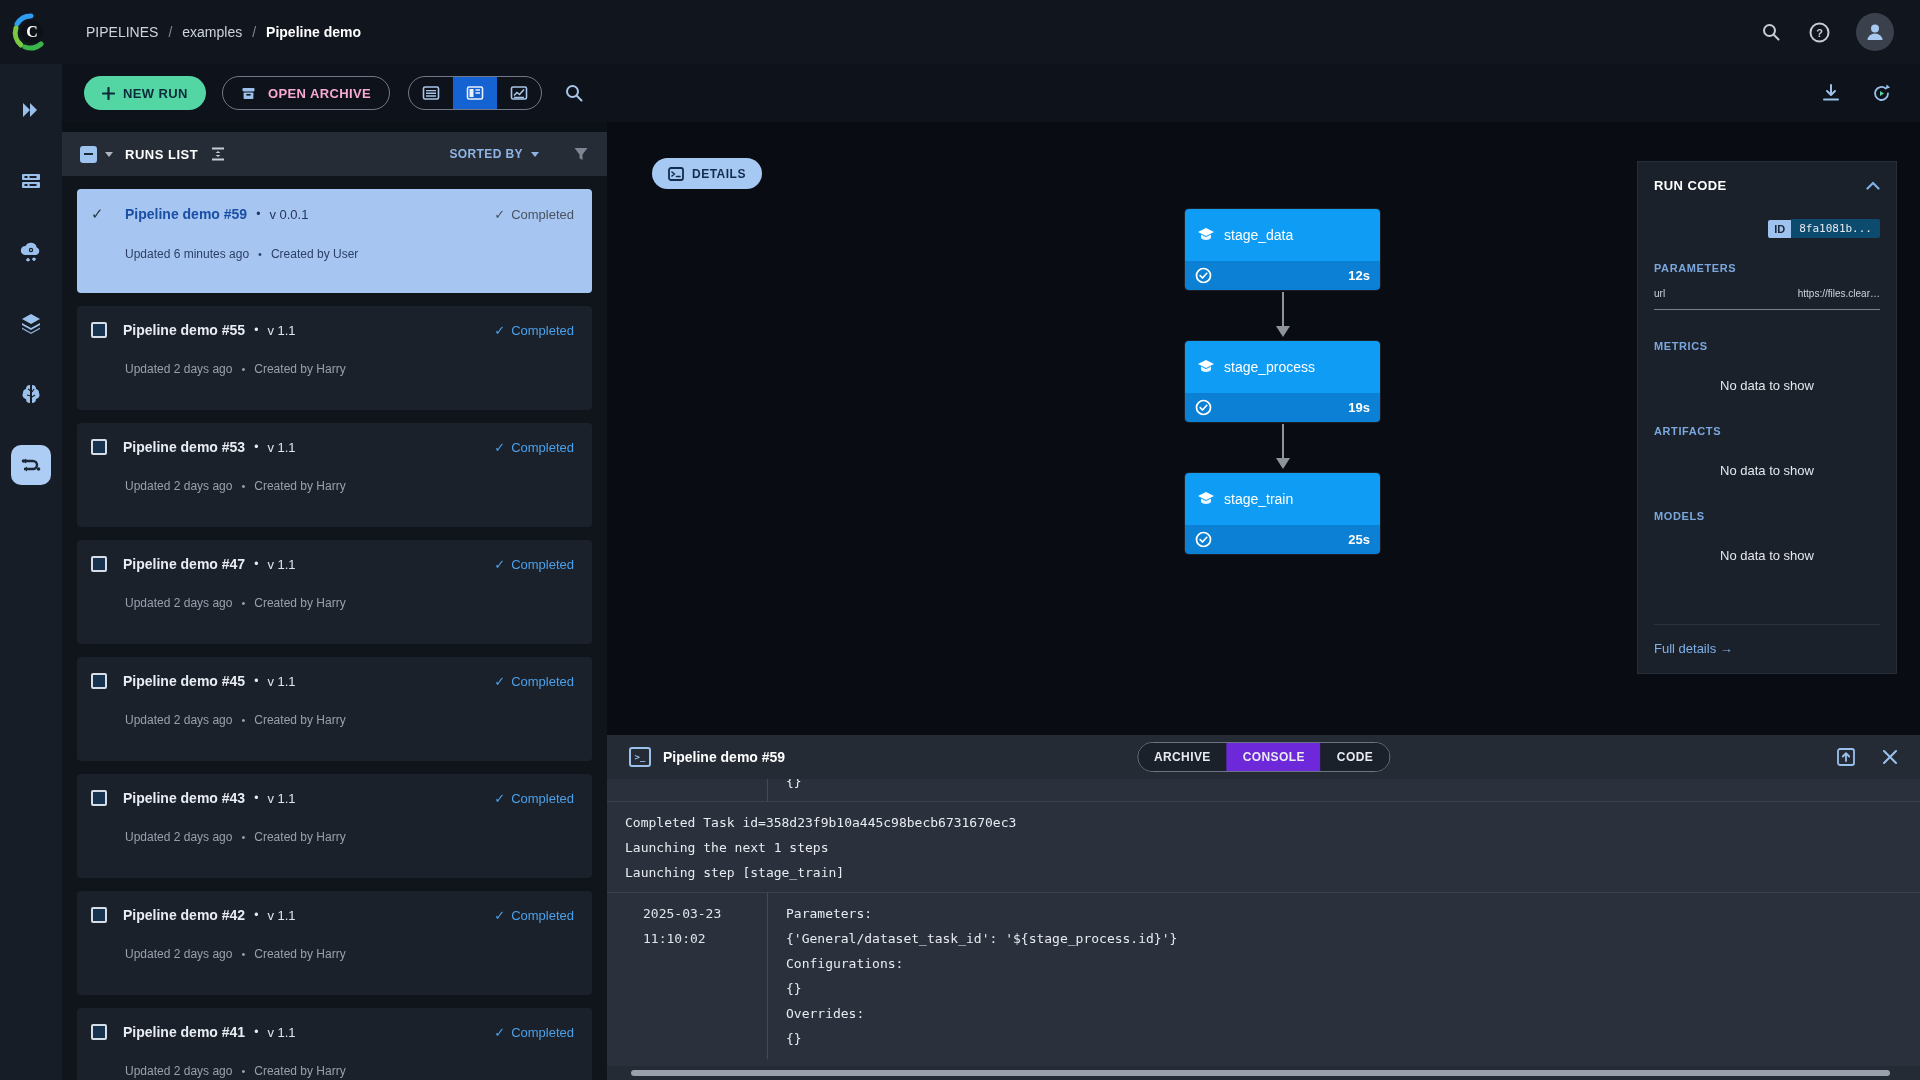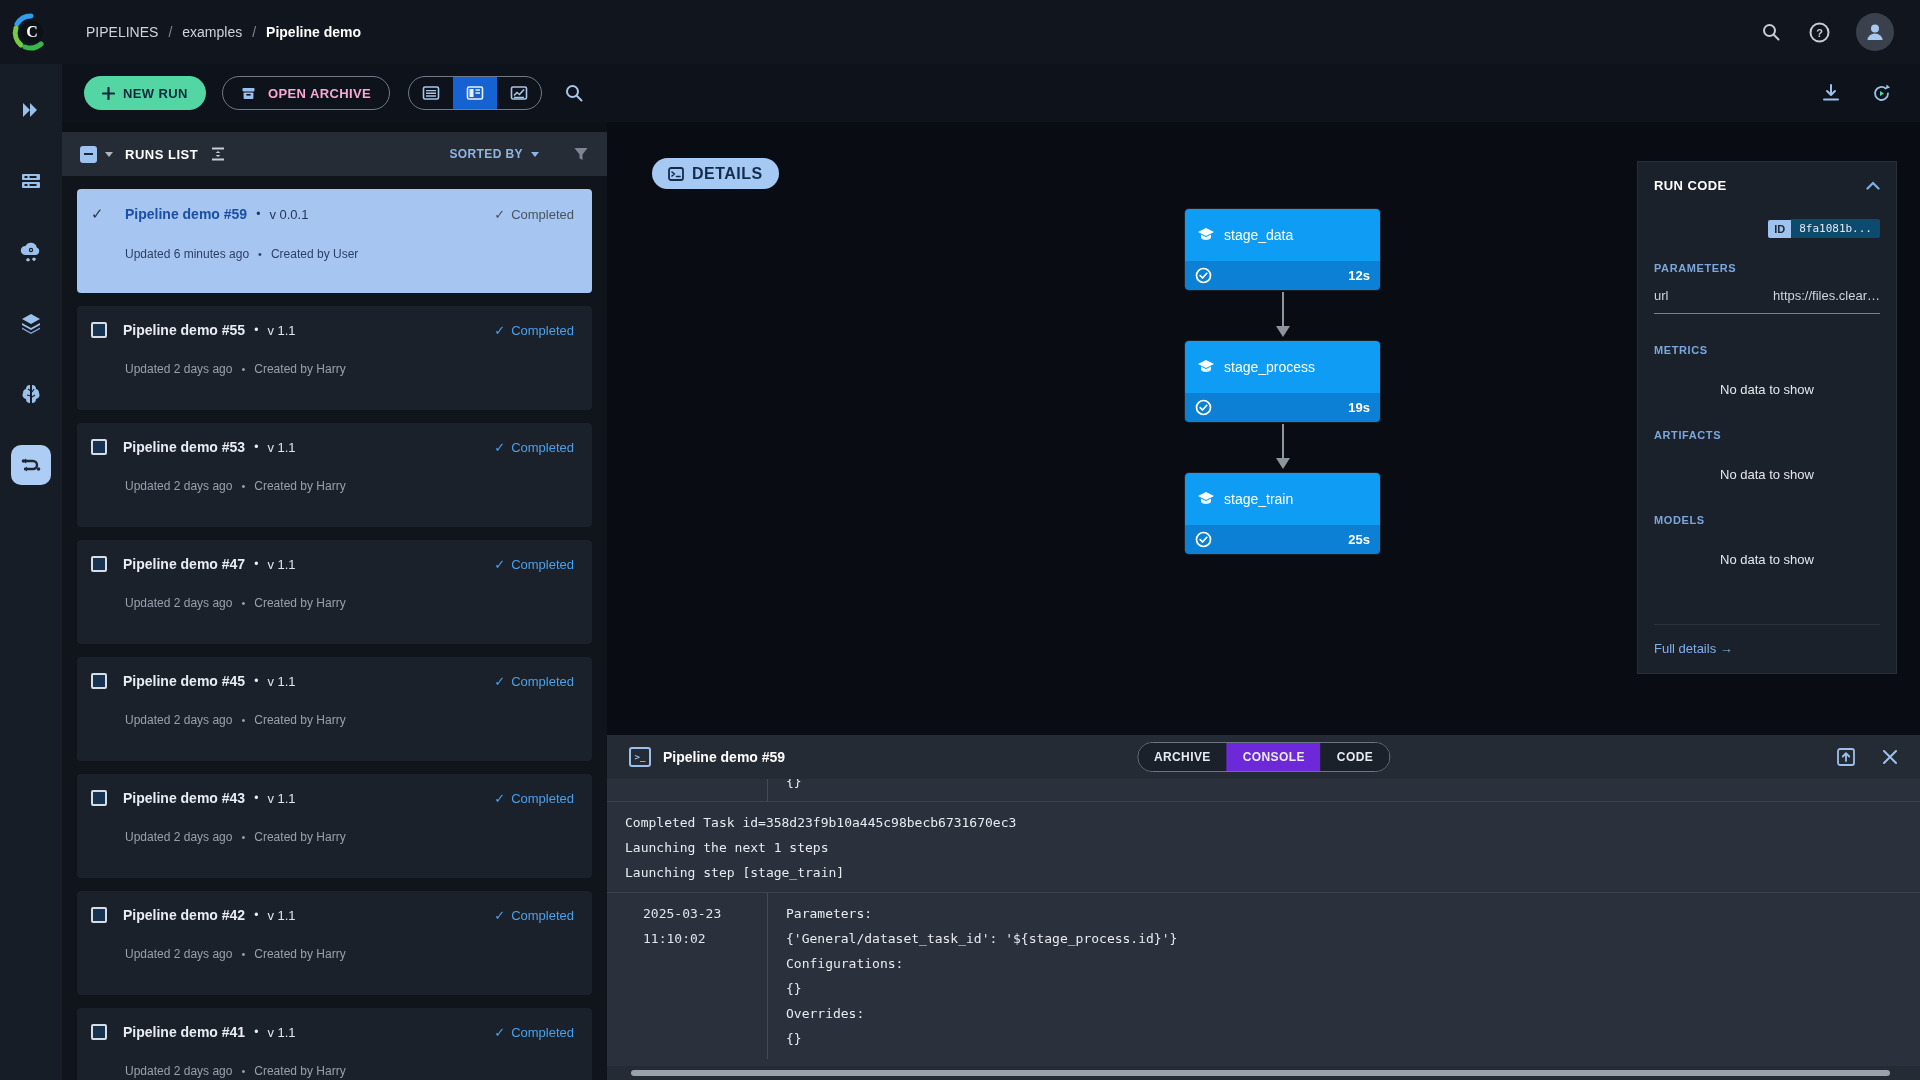--- a/index.html
+++ b/index.html
@@ -63,42 +63,42 @@
   .rc-row2 .meta-dot { margin:0 9px; font-size:11px; }
   .run-card.selected { background:#a6c6f1; }
   .run-card.selected .rc-check { display:block; }
   .run-card.selected .rc-name { color:#1a4fa4; }
   .run-card.selected .rc-dot, .run-card.selected .rc-version { color:#24355b; }
   .run-card.selected .rc-status { color:#4a5260; }
   .run-card.selected .rc-row2 { color:#2c3f66; }
 
   
   .graph-col { flex:1; background:#090d13; position:relative; min-width:0; }
-  .btn-details { position:absolute; top:36px; left:45px; height:31px; background:#a6c9f3; border:none; border-radius:16px; display:flex; align-items:center; gap:8px; padding:0 16px; font-family:inherit; font-size:16px; font-weight:bold; color:#132c4e; letter-spacing:.5px; cursor:pointer; }
+  .btn-details { position:absolute; top:36px; left:45px; height:31px; background:#a6c9f3; border:none; border-radius:16px; display:flex; align-items:center; gap:8px; padding:0 16px; font-family:inherit; font-size:12px; font-weight:bold; color:#132c4e; letter-spacing:.5px; cursor:pointer; }
   .dag { position:absolute; left:578px; top:87px; width:195px; display:flex; flex-direction:column; align-items:center; }
   .node { width:195px; border-radius:4px; overflow:hidden; cursor:pointer; box-shadow:0 0 0 1px rgba(255,255,255,.08); }
   .node-top { height:52px; background:#0e9cf4; display:flex; align-items:center; gap:9px; padding:0 12px; }
   .node-label { color:#ffffff; font-size:14px; }
   .node-foot { height:29px; background:#0b80d5; display:flex; align-items:center; padding:0 10px; }
   .node-dur { margin-left:auto; color:#ffffff; font-size:13px; font-weight:bold; }
   .dag-arrow { height:51px; width:20px; position:relative; }
   .dag-arrow::before { content:""; position:absolute; left:9px; top:2px; width:2px; height:36px; background:#8d949b; }
   .dag-arrow::after { content:""; position:absolute; left:3px; top:36px; border-left:7px solid transparent; border-right:7px solid transparent; border-top:11px solid #8d949b; }
 
   
   .run-info { position:absolute; top:39px; right:23px; width:260px; height:513px; background:#1b212b; border:1px solid #272e38; padding:0 16px; display:flex; flex-direction:column; }
   .ri-head { display:flex; align-items:center; padding-top:16px; }
   .ri-title { font-size:13px; font-weight:bold; color:#ffffff; letter-spacing:.4px; }
   .ri-chevron { margin-left:auto; color:#7fb0e8; cursor:pointer; display:flex; }
   .ri-id-row { margin-top:26px; display:flex; justify-content:flex-end; }
   .id-chip { display:flex; align-items:center; cursor:pointer; }
   .id-tag { background:#9ec3ee; color:#1c2836; font-size:11px; font-weight:bold; padding:3px 6px; border-radius:2px 0 0 2px; }
   .id-val { background:#0c4a6e; color:#e8ecf2; font-family:"DejaVu Sans Mono", monospace; font-size:11px; padding:3px 8px; border-radius:0 2px 2px 0; }
   .ri-section { margin-top:24px; font-size:11px; font-weight:bold; color:#7ba7dd; letter-spacing:.6px; }
-  .ri-param-row { margin-top:14px; display:flex; align-items:center; font-size:13px; color:#ced4dc; border-bottom:1px solid #79818d; padding-bottom:10px; }
+  .ri-param-row { margin-top:14px; display:flex; align-items:center; font-size:10px; color:#ced4dc; border-bottom:1px solid #79818d; padding-bottom:10px; }
   .ri-param-val { margin-left:auto; max-width:150px; white-space:nowrap; overflow:hidden; text-overflow:ellipsis; }
   .ri-empty { margin-top:26px; text-align:center; font-size:13px; color:#e4e8ee; }
   .ri-footer { margin-top:auto; border-top:1px solid #2b323c; padding:14px 0 16px 0; }
   .ri-link { color:#7fb0e8; font-size:13px; cursor:pointer; text-decoration:none; }
 
   
   .console { position:absolute; left:0; right:0; bottom:0; height:345px; display:flex; flex-direction:column; }
   .console-hdr { height:44px; background:#252b35; display:flex; align-items:center; padding:0 22px; position:relative; flex:none; }
   .term-ic { width:22px; height:20px; border:2px solid #9cc0ec; border-radius:3px; color:#9cc0ec; font-size:9px; font-weight:bold; display:flex; align-items:center; justify-content:center; font-family:"DejaVu Sans Mono", monospace; }
   .console-title { margin-left:12px; font-size:14px; font-weight:bold; color:#ffffff; }

